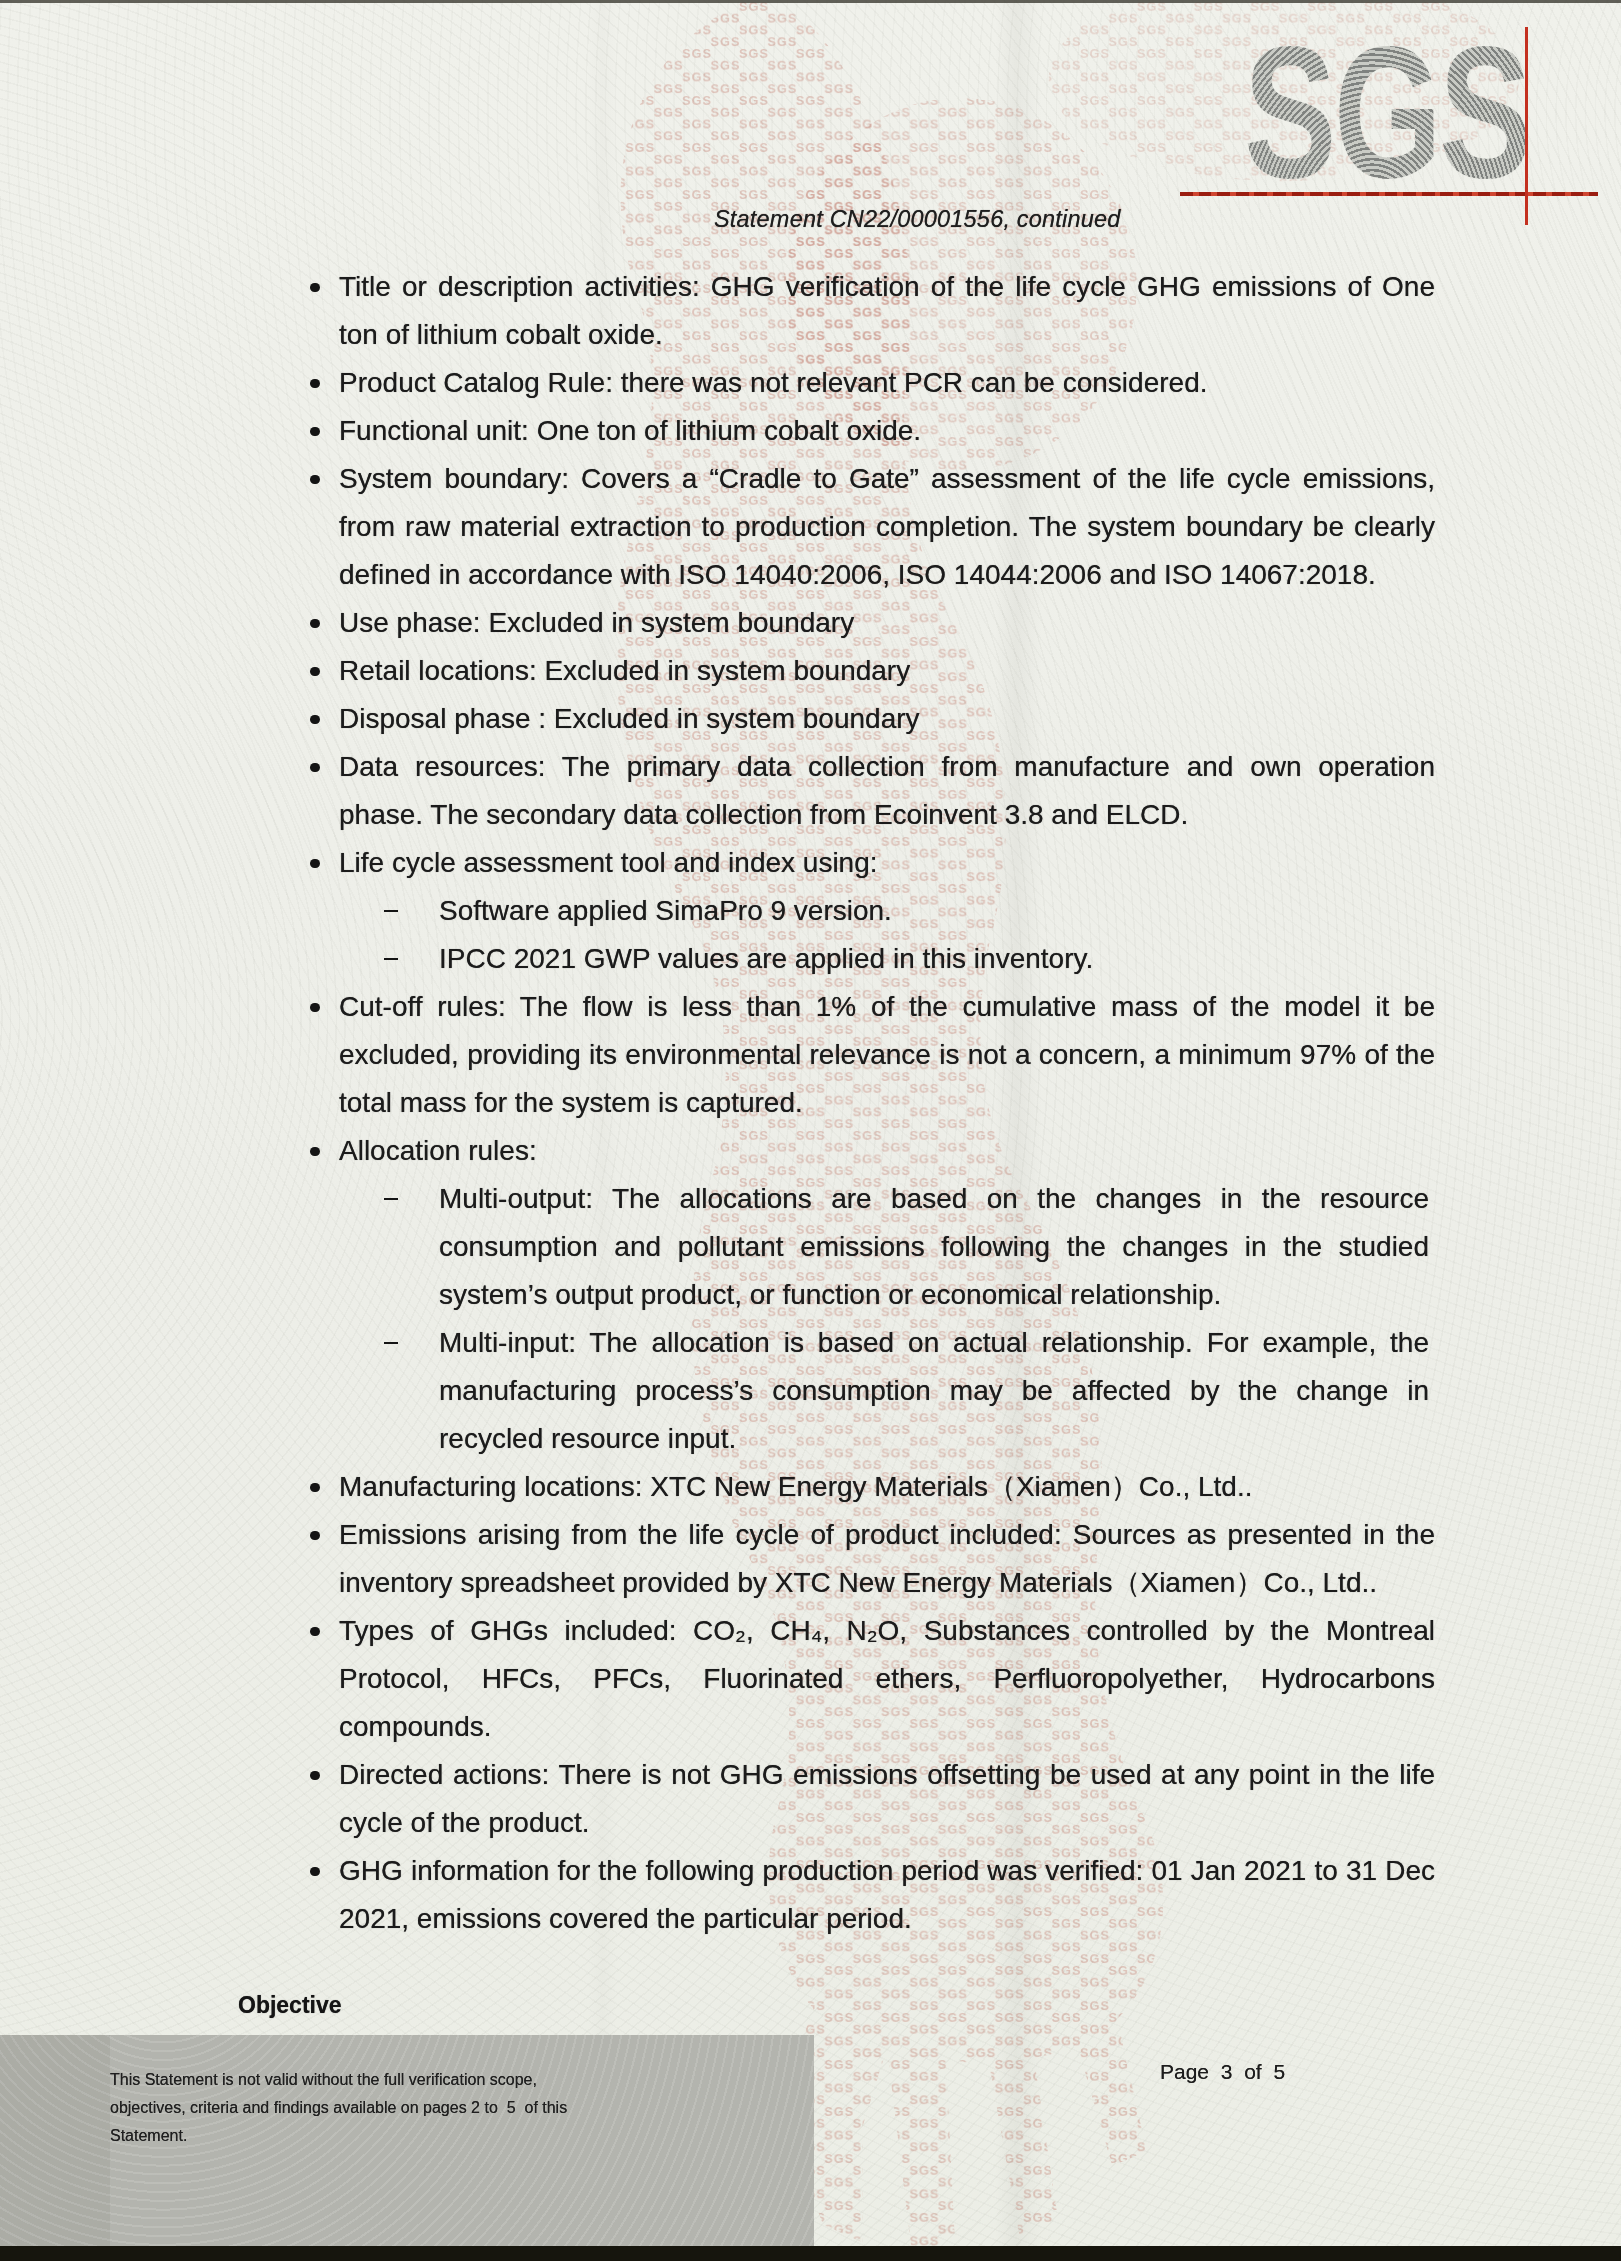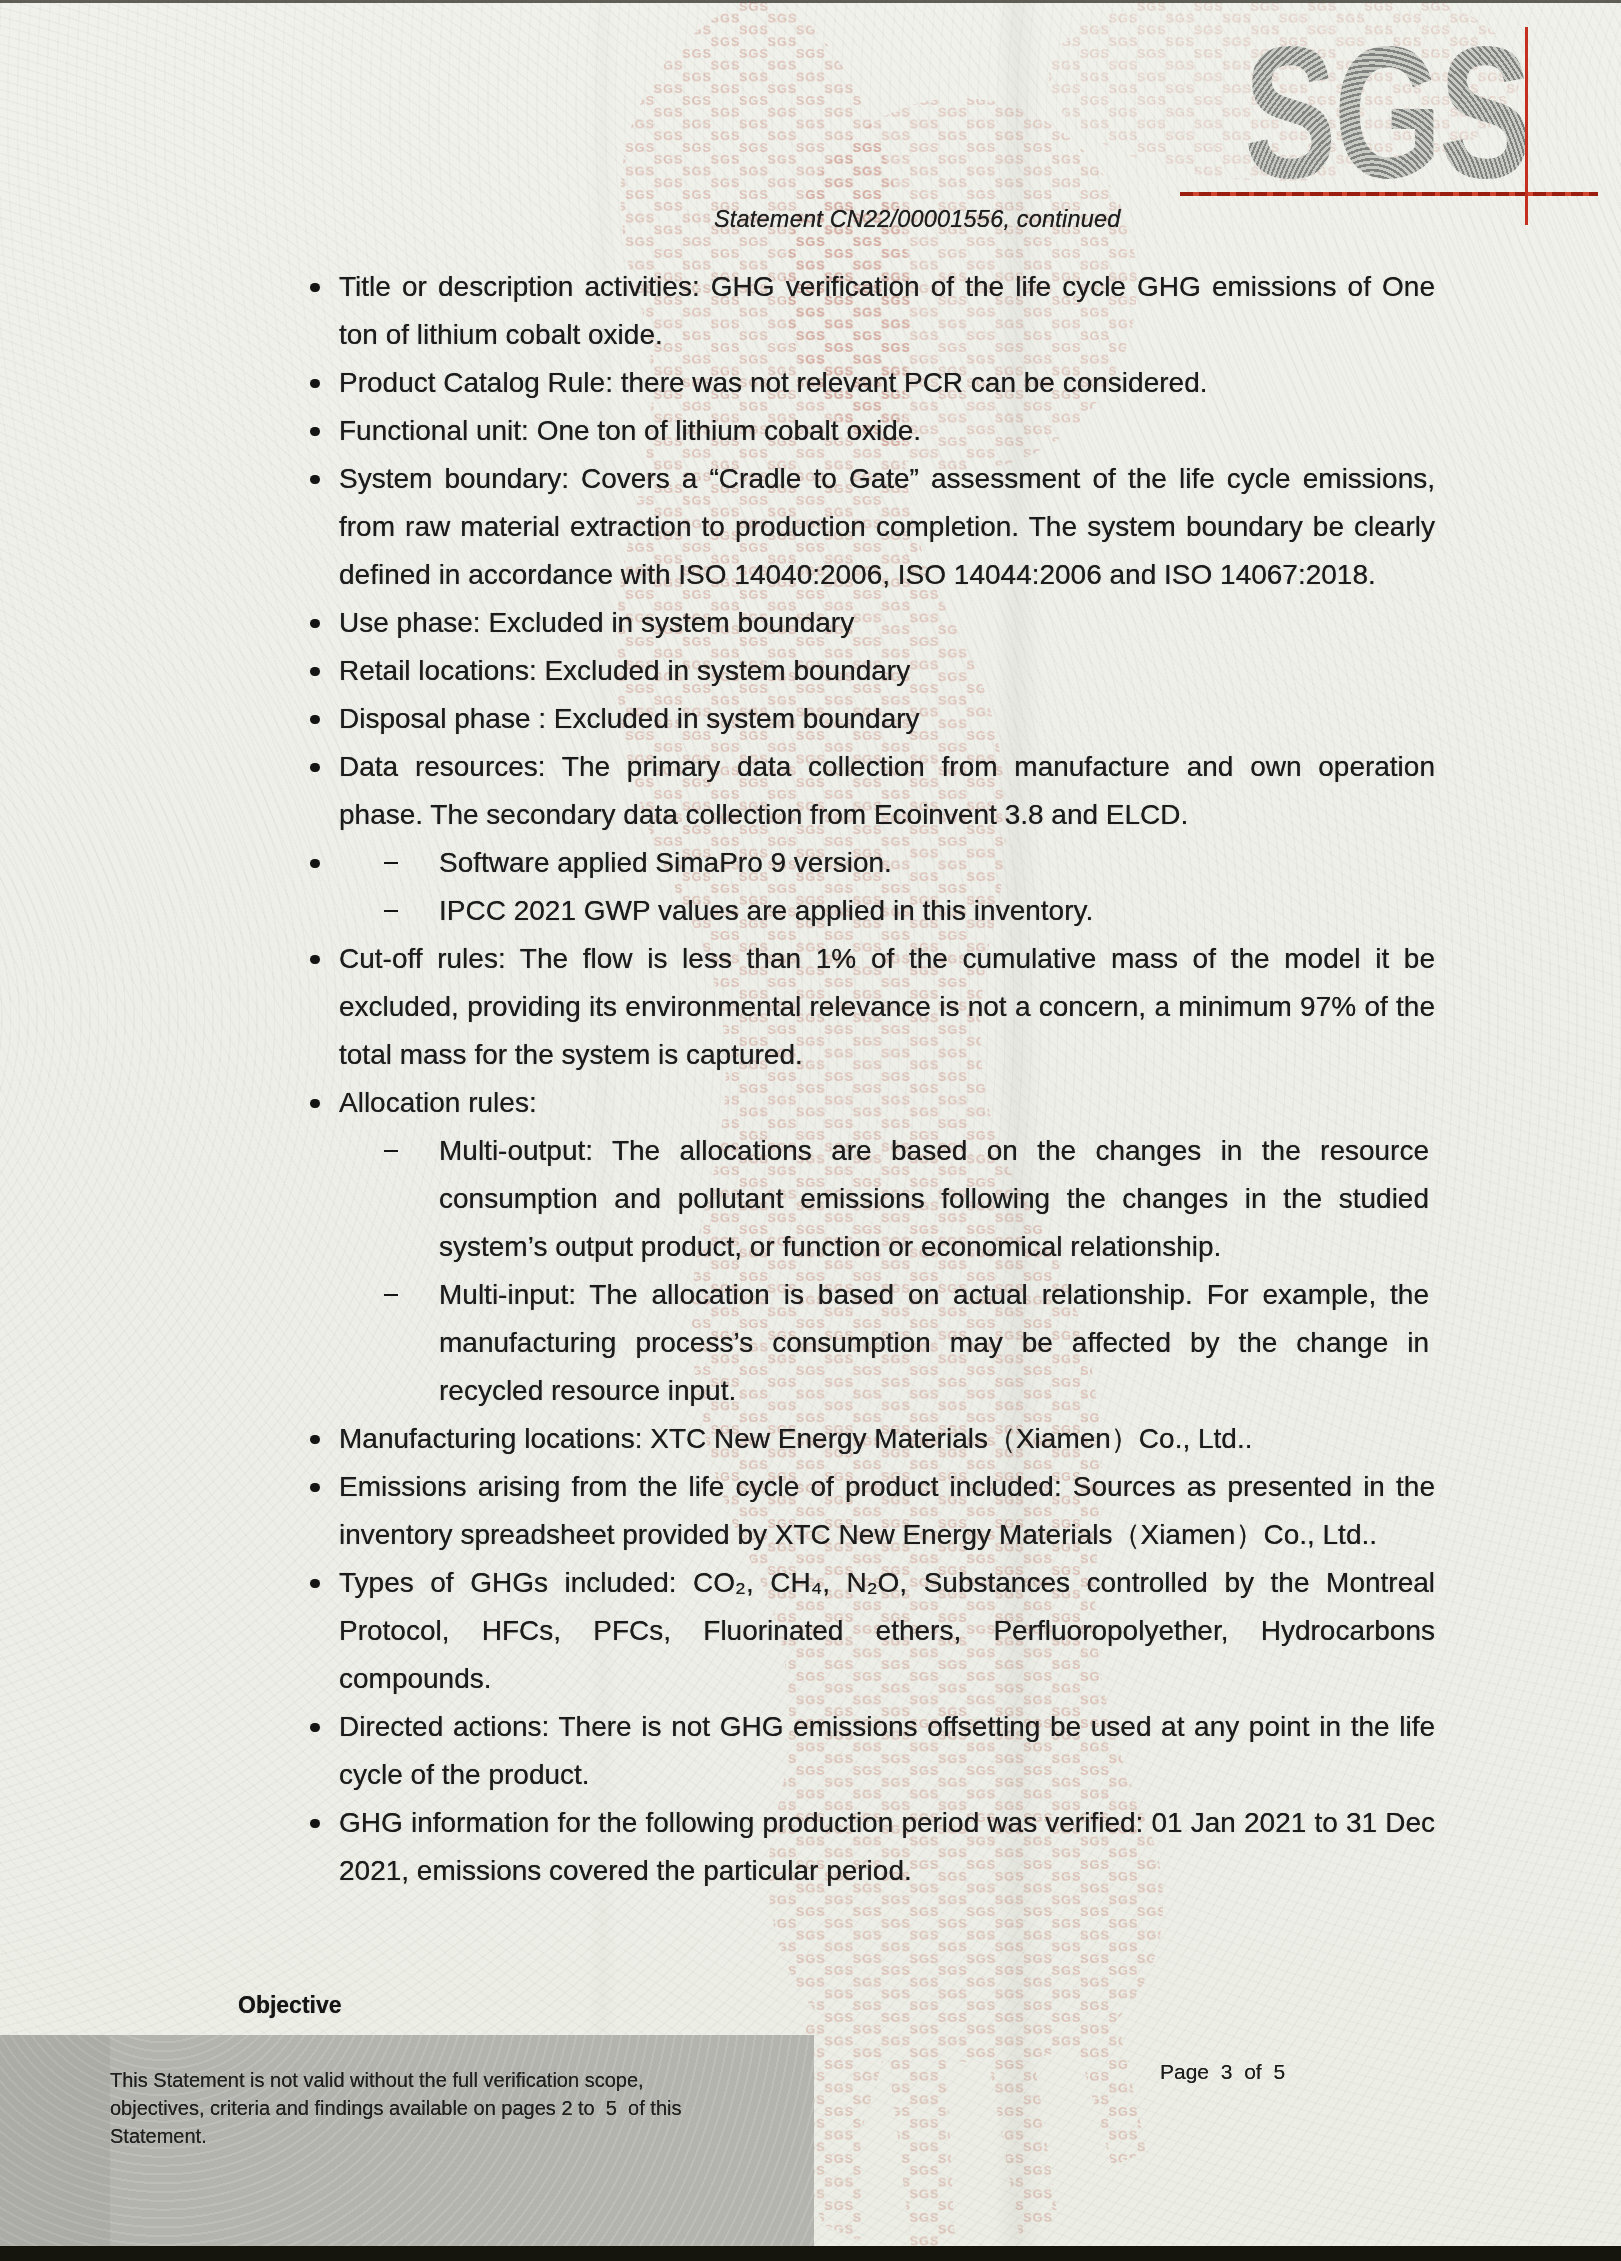--- a/index.html
+++ b/index.html
@@ -62,21 +62,21 @@
   
   .objective{position:absolute;left:238px;top:1992px;font-size:23px;font-weight:700;color:#141414;
     text-shadow:0 0 0.7px rgba(20,20,20,0.8);}
 
   
   .gray-box{position:absolute;left:0;top:2035px;width:814px;height:226px;
     background:
       repeating-radial-gradient(circle at 20% -40%, rgba(255,255,255,0.13) 0 2px, rgba(0,0,0,0) 2px 8.8px),
       #b3b4ae;}
   .gray-box-leftcol{position:absolute;left:0;top:0;width:110px;height:226px;background:rgba(70,70,60,0.07);}
-  .disclaimer{position:absolute;left:110px;top:2066px;font-size:20px;line-height:28px;color:#1f1f1f;
+  .disclaimer{position:absolute;left:110px;top:2066px;font-size:16px;line-height:28px;color:#1f1f1f;
     text-shadow:0 0 0.5px rgba(25,25,25,0.8);}
   .disclaimer div{white-space:pre-wrap;}
   .page-label{position:absolute;left:1160px;top:2060px;font-size:21px;color:#1c1c1c;word-spacing:5.9px;
     text-shadow:0 0 0.5px rgba(25,25,25,0.8);}
 </style>
 </head>
 <body>
 
 <div class="page">
 
@@ -142,20 +142,21 @@
     <li>
         <span class="txt">Retail locations: Excluded in system boundary</span>
       </li>
     <li>
         <span class="txt">Disposal phase : Excluded in system boundary</span>
       </li>
     <li>
         <span class="txt">Data resources: The primary data collection from manufacture and own operation phase. The secondary data collection from Ecoinvent 3.8 and ELCD.</span>
       </li>
     <li>
+      <span class="txt">Life cycle assessment tool and index using:</span>
       <div class="sub">
           <span class="txt">Software applied SimaPro 9 version.</span>
         </div>
       <div class="sub">
           <span class="txt">IPCC 2021 GWP values are applied in this inventory.</span>
         </div>
     </li>
     <li>
         <span class="txt">Cut-off rules: The flow is less than 1% of the cumulative mass of the model it be excluded, providing its environmental relevance is not a concern, a minimum 97% of the total mass for the system is captured.</span>
       </li>

